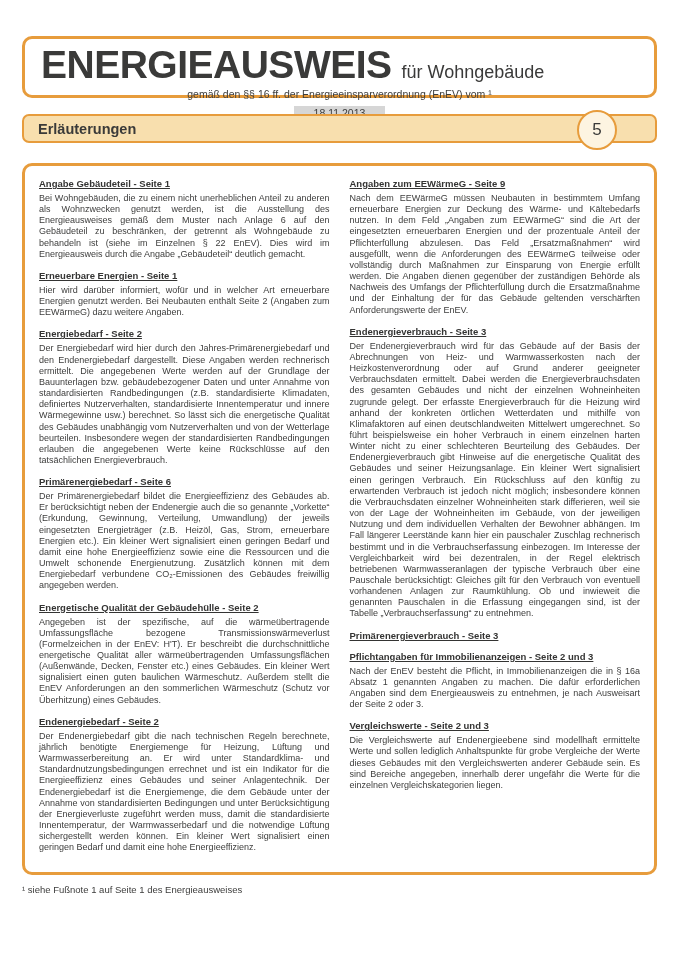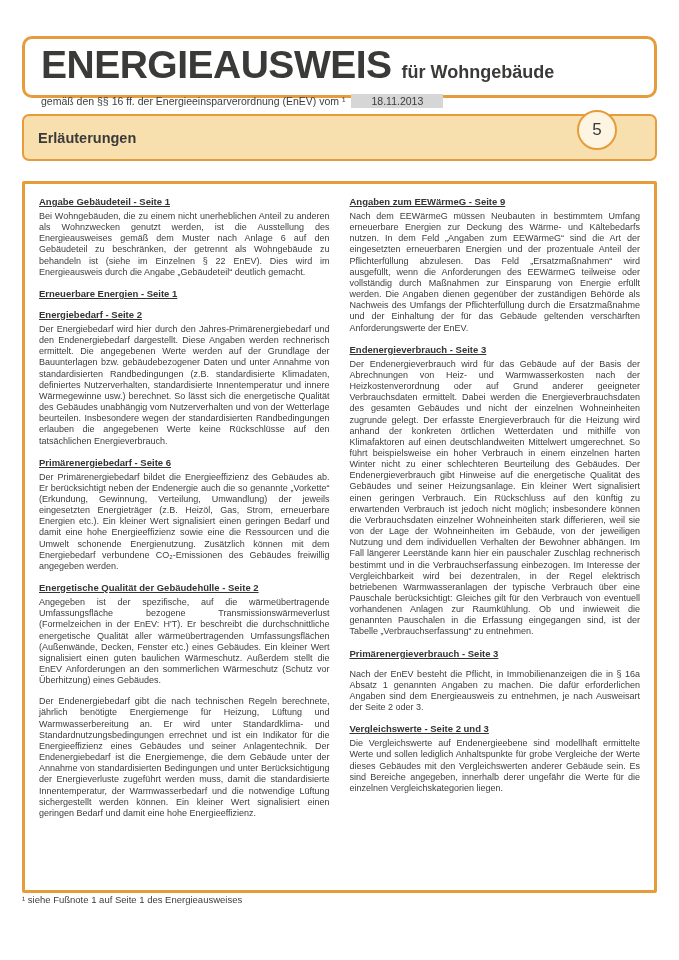--- a/index.html
+++ b/index.html
@@ -17,50 +17,50 @@
   }
   .page{position:absolute;inset:0;padding:36px 22px 0 22px;}
 
   
   .header-box{
     border:3px solid var(--orange);border-radius:10px;
     padding:6px 16px 8px 16px;height:62px;background:#fff;
   }
   .title-row{display:flex;align-items:baseline;gap:10px;}
   .main-title{font-size:39px;font-weight:bold;color:#3a3a39;line-height:1.05;letter-spacing:-0.5px;}
-  .title-suffix{font-size:18px;font-weight:bold;color:#3a3a39;}
-  .regulation-row{font-size:10.5px;margin-top:8px;display:flex;align-items:center;gap:6px;color:#3d3d3c;}
+  .title-suffix{font-size:18px;font-weight:normal;color:#3a3a39;}
+  .regulation-row{font-size:10.5px;margin-top:2px;display:flex;align-items:center;gap:6px;color:#3d3d3c;flex-direction:column;}
   .date-box{background:var(--date-bg);padding:1px 20px;font-size:10.5px;}
 
   
-  .section-row{position:relative;margin-top:16px;height:47px;border-radius:9px;}
+  .section-row{position:relative;margin-top:16px;height:29px;border-radius:9px;}
   .section-bar{
     position:absolute;left:0;right:0;top:0;bottom:0;
     background:var(--bar-fill);border:2.5px solid var(--orange);border-radius:7px;
     display:flex;align-items:center;padding-left:14px;
     font-weight:bold;font-size:14.5px;color:#3a3a39;
   }
   .page-circle{
     position:absolute;right:40px;top:-4px;width:40px;height:40px;border-radius:50%;
     background:var(--circle-fill);border:2.5px solid var(--orange);
     display:flex;align-items:center;justify-content:center;
     font-size:17px;color:#3a3a39;z-index:2;
   }
 
   
   .main-box{
-    margin-top:20px;border:3px solid var(--orange);border-radius:2px;
+    margin-top:20px;border:3px solid var(--orange);border-radius:10px;
     padding:12px 14px 10px 14px;display:flex;gap:20px;height:712px;overflow:hidden;background:#fff;
   }
   .col{flex:1 1 0;min-width:0;}
   .section{margin-bottom:10px;}
   .section-heading{font-size:9.5px;font-weight:bold;text-decoration:underline;margin-bottom:4px;color:#343433;}
   .section-body{font-size:9px;line-height:1.24;text-align:justify;color:#3d3d3c;}
 
-  .footnote{margin-top:1px;font-size:9.5px;color:#3d3d3c;}
+  .footnote{margin-top:9px;font-size:9.5px;color:#3d3d3c;}
 </style>
 </head>
 <body>
 
 <div class="page">
 
   <div class="header-box">
     <div class="title-row">
       <span class="main-title">ENERGIEAUSWEIS</span>
       <span class="title-suffix">für Wohngebäude</span>
@@ -82,51 +82,54 @@
 
   <div class="main-box">
 
     <div class="col">
       <div class="section">
         <div class="section-heading">Angabe Gebäudeteil - Seite 1</div>
         <p class="section-body">Bei Wohngebäuden, die zu einem nicht unerheblichen Anteil zu anderen als Wohnzwecken genutzt werden, ist die Ausstellung des Energieausweises gemäß dem Muster nach Anlage 6 auf den Gebäudeteil zu beschränken, der getrennt als Wohngebäude zu behandeln ist (siehe im Einzelnen § 22 EnEV). Dies wird im Energieausweis durch die Angabe „Gebäudeteil“ deutlich gemacht.</p>
       </div>
       <div class="section">
         <div class="section-heading">Erneuerbare Energien - Seite 1</div>
+        <p class="section-body">Hier wird darüber informiert, wofür und in welcher Art erneuerbare Energien genutzt werden. Bei Neubauten enthält Seite 2 (Angaben zum EEWärmeG) dazu weitere Angaben.</p>
       </div>
       <div class="section">
         <div class="section-heading">Energiebedarf - Seite 2</div>
         <p class="section-body">Der Energiebedarf wird hier durch den Jahres-Primärenergiebedarf und den Endenergiebedarf dargestellt. Diese Angaben werden rechnerisch ermittelt. Die angegebenen Werte werden auf der Grundlage der Bauunterlagen bzw. gebäudebezogener Daten und unter Annahme von standardisierten Randbedingungen (z.B. standardisierte Klimadaten, definiertes Nutzerverhalten, standardisierte Innentemperatur und innere Wärmegewinne usw.) berechnet. So lässt sich die energetische Qualität des Gebäudes unabhängig vom Nutzerverhalten und von der Wetterlage beurteilen. Insbesondere wegen der standardisierten Randbedingungen erlauben die angegebenen Werte keine Rückschlüsse auf den tatsächlichen Energieverbrauch.</p>
       </div>
       <div class="section">
         <div class="section-heading">Primärenergiebedarf - Seite 6</div>
         <p class="section-body">Der Primärenergiebedarf bildet die Energieeffizienz des Gebäudes ab. Er berücksichtigt neben der Endenergie auch die so genannte „Vorkette“ (Erkundung, Gewinnung, Verteilung, Umwandlung) der jeweils eingesetzten Energieträger (z.B. Heizöl, Gas, Strom, erneuerbare Energien etc.). Ein kleiner Wert signalisiert einen geringen Bedarf und damit eine hohe Energieeffizienz sowie eine die Ressourcen und die Umwelt schonende Energienutzung. Zusätzlich können mit dem Energiebedarf verbundene CO₂-Emissionen des Gebäudes freiwillig angegeben werden.</p>
       </div>
       <div class="section">
         <div class="section-heading">Energetische Qualität der Gebäudehülle - Seite 2</div>
         <p class="section-body">Angegeben ist der spezifische, auf die wärmeübertragende Umfassungsfläche bezogene Transmissionswärmeverlust (Formelzeichen in der EnEV: H'T). Er beschreibt die durchschnittliche energetische Qualität aller wärmeübertragenden Umfassungsflächen (Außenwände, Decken, Fenster etc.) eines Gebäudes. Ein kleiner Wert signalisiert einen guten baulichen Wärmeschutz. Außerdem stellt die EnEV Anforderungen an den sommerlichen Wärmeschutz (Schutz vor Überhitzung) eines Gebäudes.</p>
       </div>
       <div class="section">
+        <div class="section-heading">Endenergiebedarf - Seite 2</div>
         <p class="section-body">Der Endenergiebedarf gibt die nach technischen Regeln berechnete, jährlich benötigte Energiemenge für Heizung, Lüftung und Warmwasserbereitung an. Er wird unter Standardklima- und Standardnutzungsbedingungen errechnet und ist ein Indikator für die Energieeffizienz eines Gebäudes und seiner Anlagentechnik. Der Endenergiebedarf ist die Energiemenge, die dem Gebäude unter der Annahme von standardisierten Bedingungen und unter Berücksichtigung der Energieverluste zugeführt werden muss, damit die standardisierte Innentemperatur, der Warmwasserbedarf und die notwendige Lüftung sichergestellt werden können. Ein kleiner Wert signalisiert einen geringen Bedarf und damit eine hohe Energieeffizienz.</p>
       </div>
     </div>
 
     <div class="col">
       <div class="section">
         <div class="section-heading">Angaben zum EEWärmeG - Seite 9</div>
         <p class="section-body">Nach dem EEWärmeG müssen Neubauten in bestimmtem Umfang erneuerbare Energien zur Deckung des Wärme- und Kältebedarfs nutzen. In dem Feld „Angaben zum EEWärmeG“ sind die Art der eingesetzten erneuerbaren Energien und der prozentuale Anteil der Pflichterfüllung abzulesen. Das Feld „Ersatzmaßnahmen“ wird ausgefüllt, wenn die Anforderungen des EEWärmeG teilweise oder vollständig durch Maßnahmen zur Einsparung von Energie erfüllt werden. Die Angaben dienen gegenüber der zuständigen Behörde als Nachweis des Umfangs der Pflichterfüllung durch die Ersatzmaßnahme und der Einhaltung der für das Gebäude geltenden verschärften Anforderungswerte der EnEV.</p>
       </div>
       <div class="section">
         <div class="section-heading">Endenergieverbrauch - Seite 3</div>
         <p class="section-body">Der Endenergieverbrauch wird für das Gebäude auf der Basis der Abrechnungen von Heiz- und Warmwasserkosten nach der Heizkostenverordnung oder auf Grund anderer geeigneter Verbrauchsdaten ermittelt. Dabei werden die Energieverbrauchsdaten des gesamten Gebäudes und nicht der einzelnen Wohneinheiten zugrunde gelegt. Der erfasste Energieverbrauch für die Heizung wird anhand der konkreten örtlichen Wetterdaten und mithilfe von Klimafaktoren auf einen deutschlandweiten Mittelwert umgerechnet. So führt beispielsweise ein hoher Verbrauch in einem einzelnen harten Winter nicht zu einer schlechteren Beurteilung des Gebäudes. Der Endenergieverbrauch gibt Hinweise auf die energetische Qualität des Gebäudes und seiner Heizungsanlage. Ein kleiner Wert signalisiert einen geringen Verbrauch. Ein Rückschluss auf den künftig zu erwartenden Verbrauch ist jedoch nicht möglich; insbesondere können die Verbrauchsdaten einzelner Wohneinheiten stark differieren, weil sie von der Lage der Wohneinheiten im Gebäude, von der jeweiligen Nutzung und dem individuellen Verhalten der Bewohner abhängen. Im Fall längerer Leerstände kann hier ein pauschaler Zuschlag rechnerisch bestimmt und in die Verbrauchserfassung einbezogen. Im Interesse der Vergleichbarkeit wird bei dezentralen, in der Regel elektrisch betriebenen Warmwasseranlagen der typische Verbrauch über eine Pauschale berücksichtigt: Gleiches gilt für den Verbrauch von eventuell vorhandenen Anlagen zur Raumkühlung. Ob und inwieweit die genannten Pauschalen in die Erfassung eingegangen sind, ist der Tabelle „Verbrauchserfassung“ zu entnehmen.</p>
       </div>
       <div class="section">
         <div class="section-heading">Primärenergieverbrauch - Seite 3</div>
       </div>
       <div class="section">
+        <div class="section-heading">Pflichtangaben für Immobilienanzeigen - Seite 2 und 3</div>
         <p class="section-body">Nach der EnEV besteht die Pflicht, in Immobilienanzeigen die in § 16a Absatz 1 genannten Angaben zu machen. Die dafür erforderlichen Angaben sind dem Energieausweis zu entnehmen, je nach Ausweisart der Seite 2 oder 3.</p>
       </div>
       <div class="section">
         <div class="section-heading">Vergleichswerte - Seite 2 und 3</div>
         <p class="section-body">Die Vergleichswerte auf Endenergieebene sind modellhaft ermittelte Werte und sollen lediglich Anhaltspunkte für grobe Vergleiche der Werte dieses Gebäudes mit den Vergleichswerten anderer Gebäude sein. Es sind Bereiche angegeben, innerhalb derer ungefähr die Werte für die einzelnen Vergleichskategorien liegen.</p>
       </div>
     </div>
 
   </div>
 

